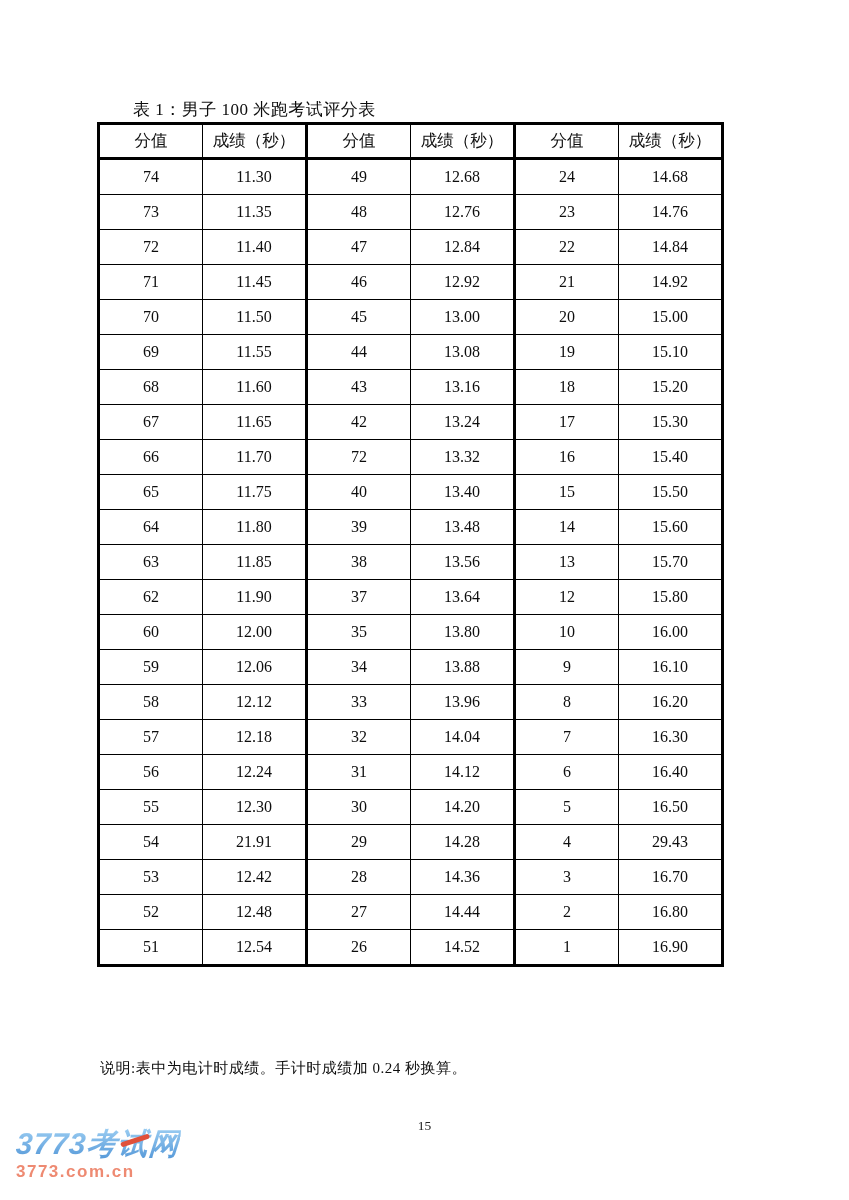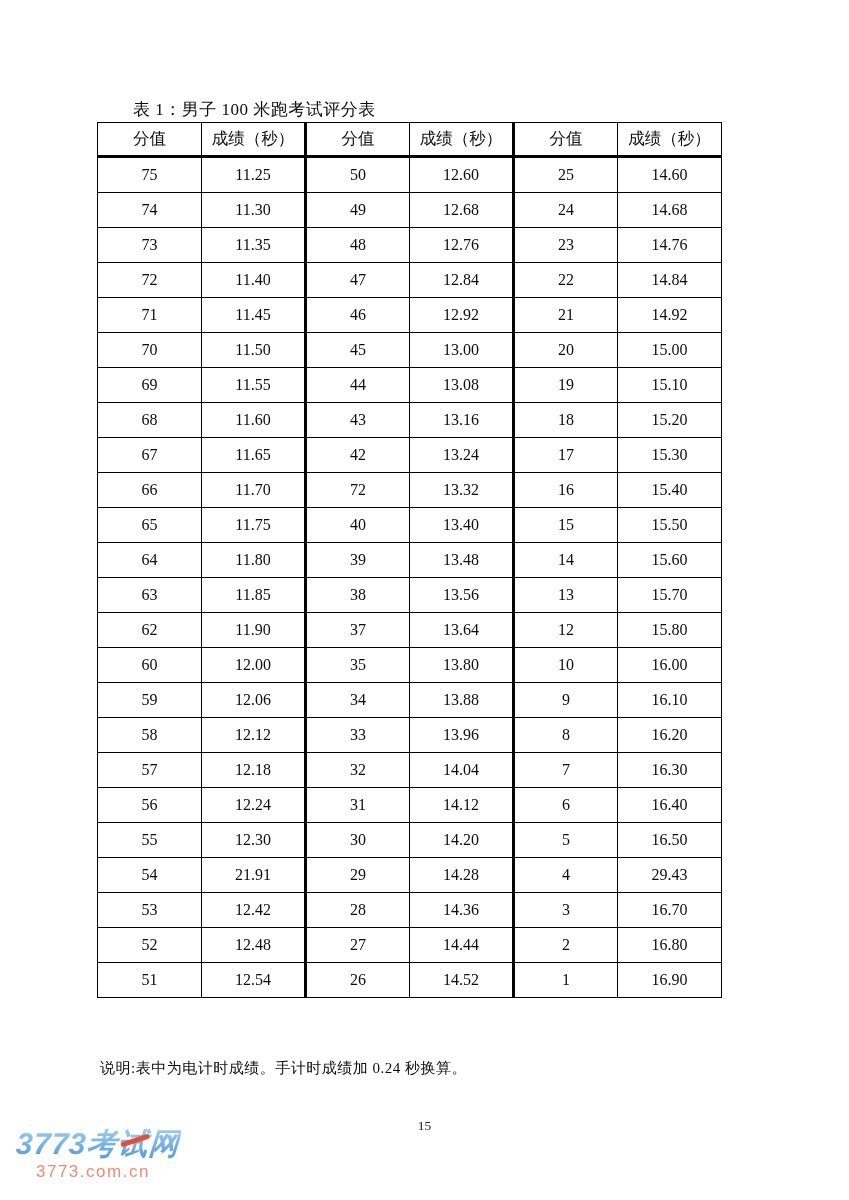--- a/index.html
+++ b/index.html
@@ -11,21 +11,21 @@
   .page{position:absolute;left:0;top:0;width:849px;height:1016px;background:#fff;}
 
   .title{
     position:absolute;left:133px;top:98px;
     font-size:17px;color:#0d0d0d;letter-spacing:0.5px;white-space:nowrap;
   }
 
   .table-wrap{position:absolute;left:97px;top:122px;}
   table.score{
     border-collapse:collapse;table-layout:fixed;width:624px;
-    border:1px solid #000000;
+    border:3px solid #000000;
     padding-left:44px;
   }
   table.score col{width:104px;}
   table.score th, table.score td{
     border:1.6px solid #000;text-align:center;vertical-align:middle;
     padding:0;font-size:16px;color:#0d0d0d;font-weight:normal;
     font-family:"Liberation Serif","DejaVu Serif",serif;
   }
   table.score th{height:32px;border-bottom:3px solid #000;font-size:16.5px;}
   table.score td{height:34px;}
@@ -51,23 +51,23 @@
     -webkit-background-clip:text;background-clip:text;
     color:transparent;-webkit-text-fill-color:transparent;
     transform:skewX(-4deg);white-space:nowrap;
   }
   .wm-accent{
     position:absolute;left:104px;top:10px;width:30px;height:4.5px;
     background:var(--wm-accent,#e0503a);border-radius:3px;
     transform:rotate(-18deg);
   }
   .wm-url{
-    display:block;margin-left:20px;margin-top:2px;
+    display:block;margin-top:2px;
     font-family:"Liberation Sans","DejaVu Sans",sans-serif;
-    font-weight:normal;font-size:17px;letter-spacing:1.5px;
+    font-weight:bold;font-size:17px;letter-spacing:1.5px;
     color:var(--wm-salmon,#ee8a72);white-space:nowrap;
   }
 </style>
 </head>
 <body>
 
 <div class="page">
 
   <div class="title">表 1：男子 100 米跑考试评分表</div>
 
@@ -86,28 +86,20 @@
           <th>分值</th>
           <th>成绩（秒）</th>
           <th class="grp">分值</th>
           <th>成绩（秒）</th>
           <th class="grp">分值</th>
           <th>成绩（秒）</th>
         </tr>
       </thead>
       <tbody>
           <tr>
-            <td>75</td>
-            <td>11.25</td>
-            <td class="grp">50</td>
-            <td>12.60</td>
-            <td class="grp">25</td>
-            <td>14.60</td>
-          </tr>
-          <tr>
             <td>74</td>
             <td>11.30</td>
             <td class="grp">49</td>
             <td>12.68</td>
             <td class="grp">24</td>
             <td>14.68</td>
           </tr>
           <tr>
             <td>73</td>
             <td>11.35</td>

